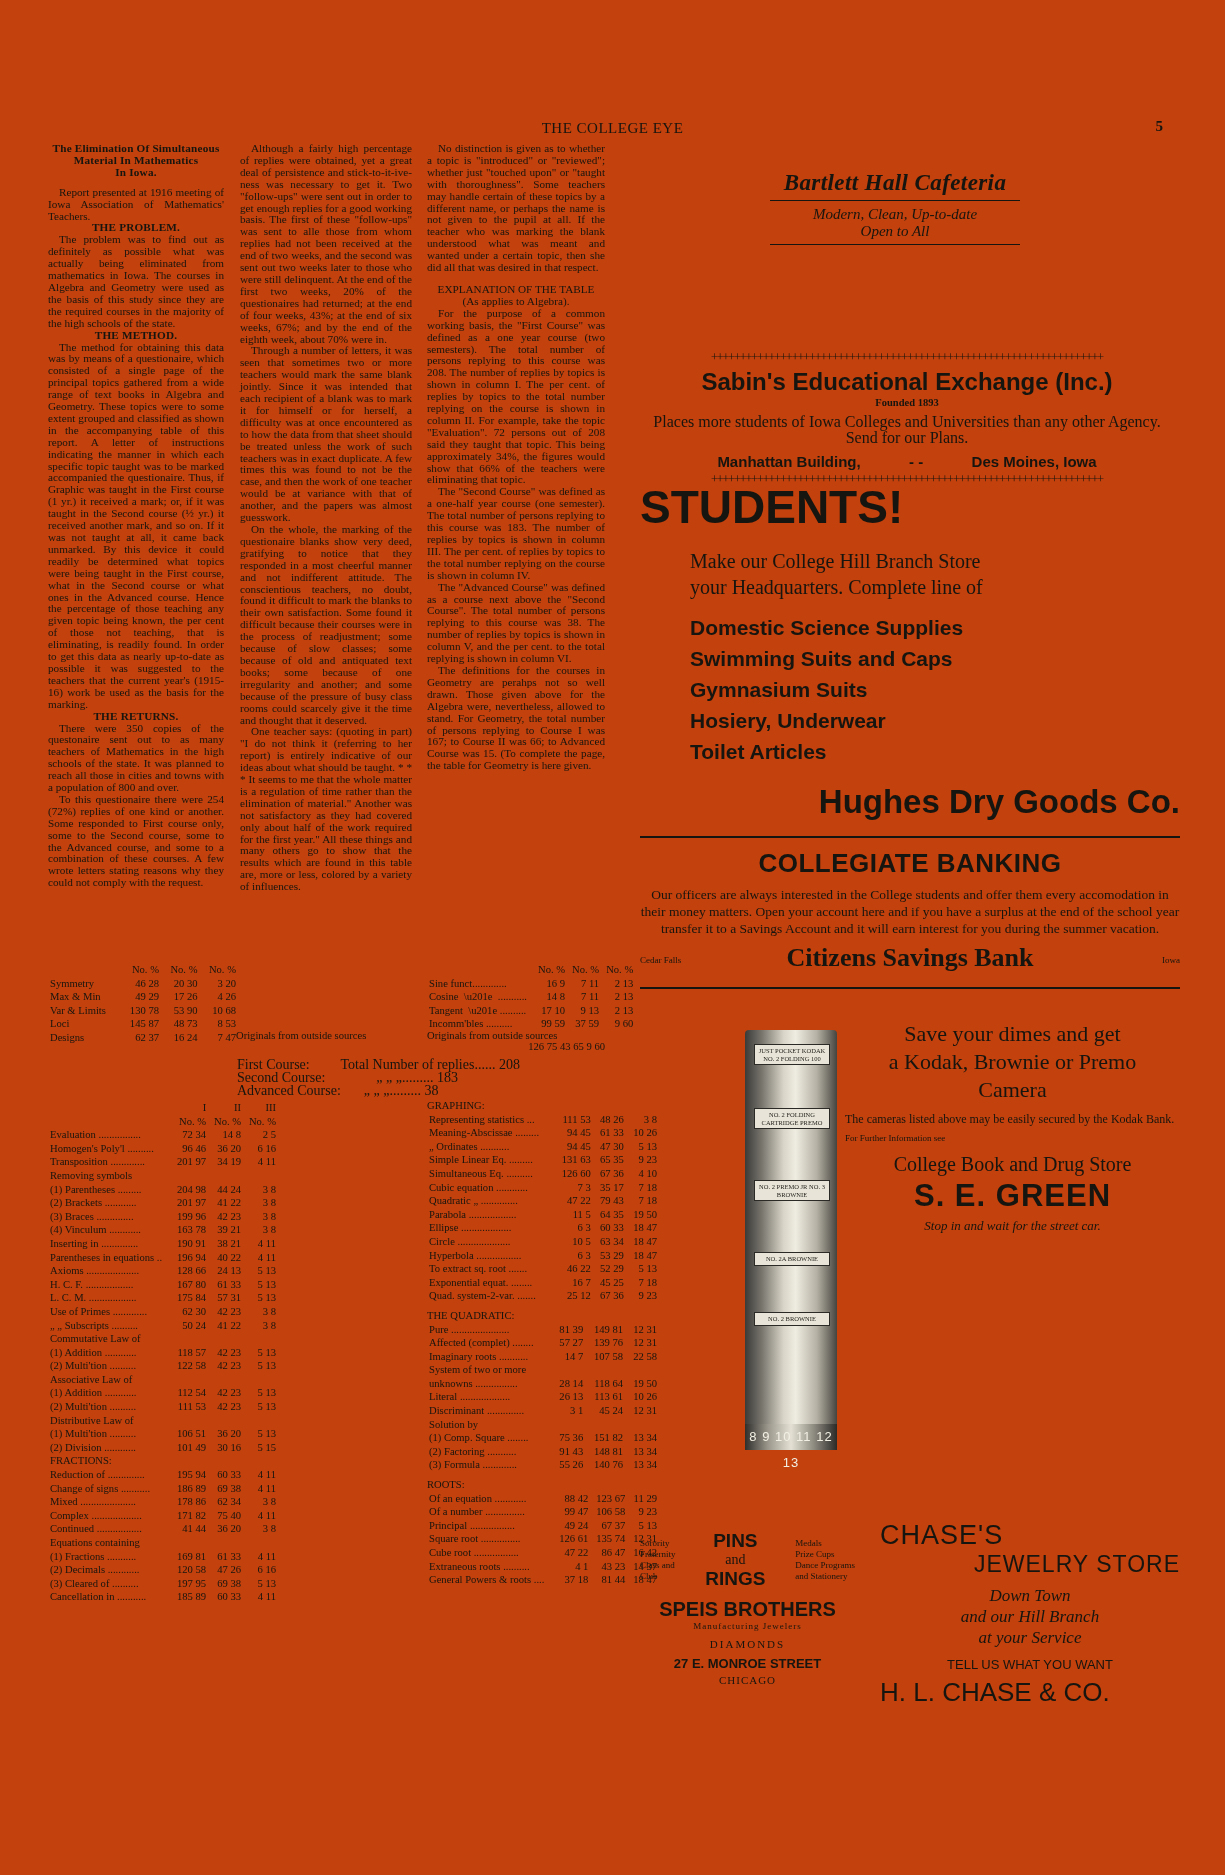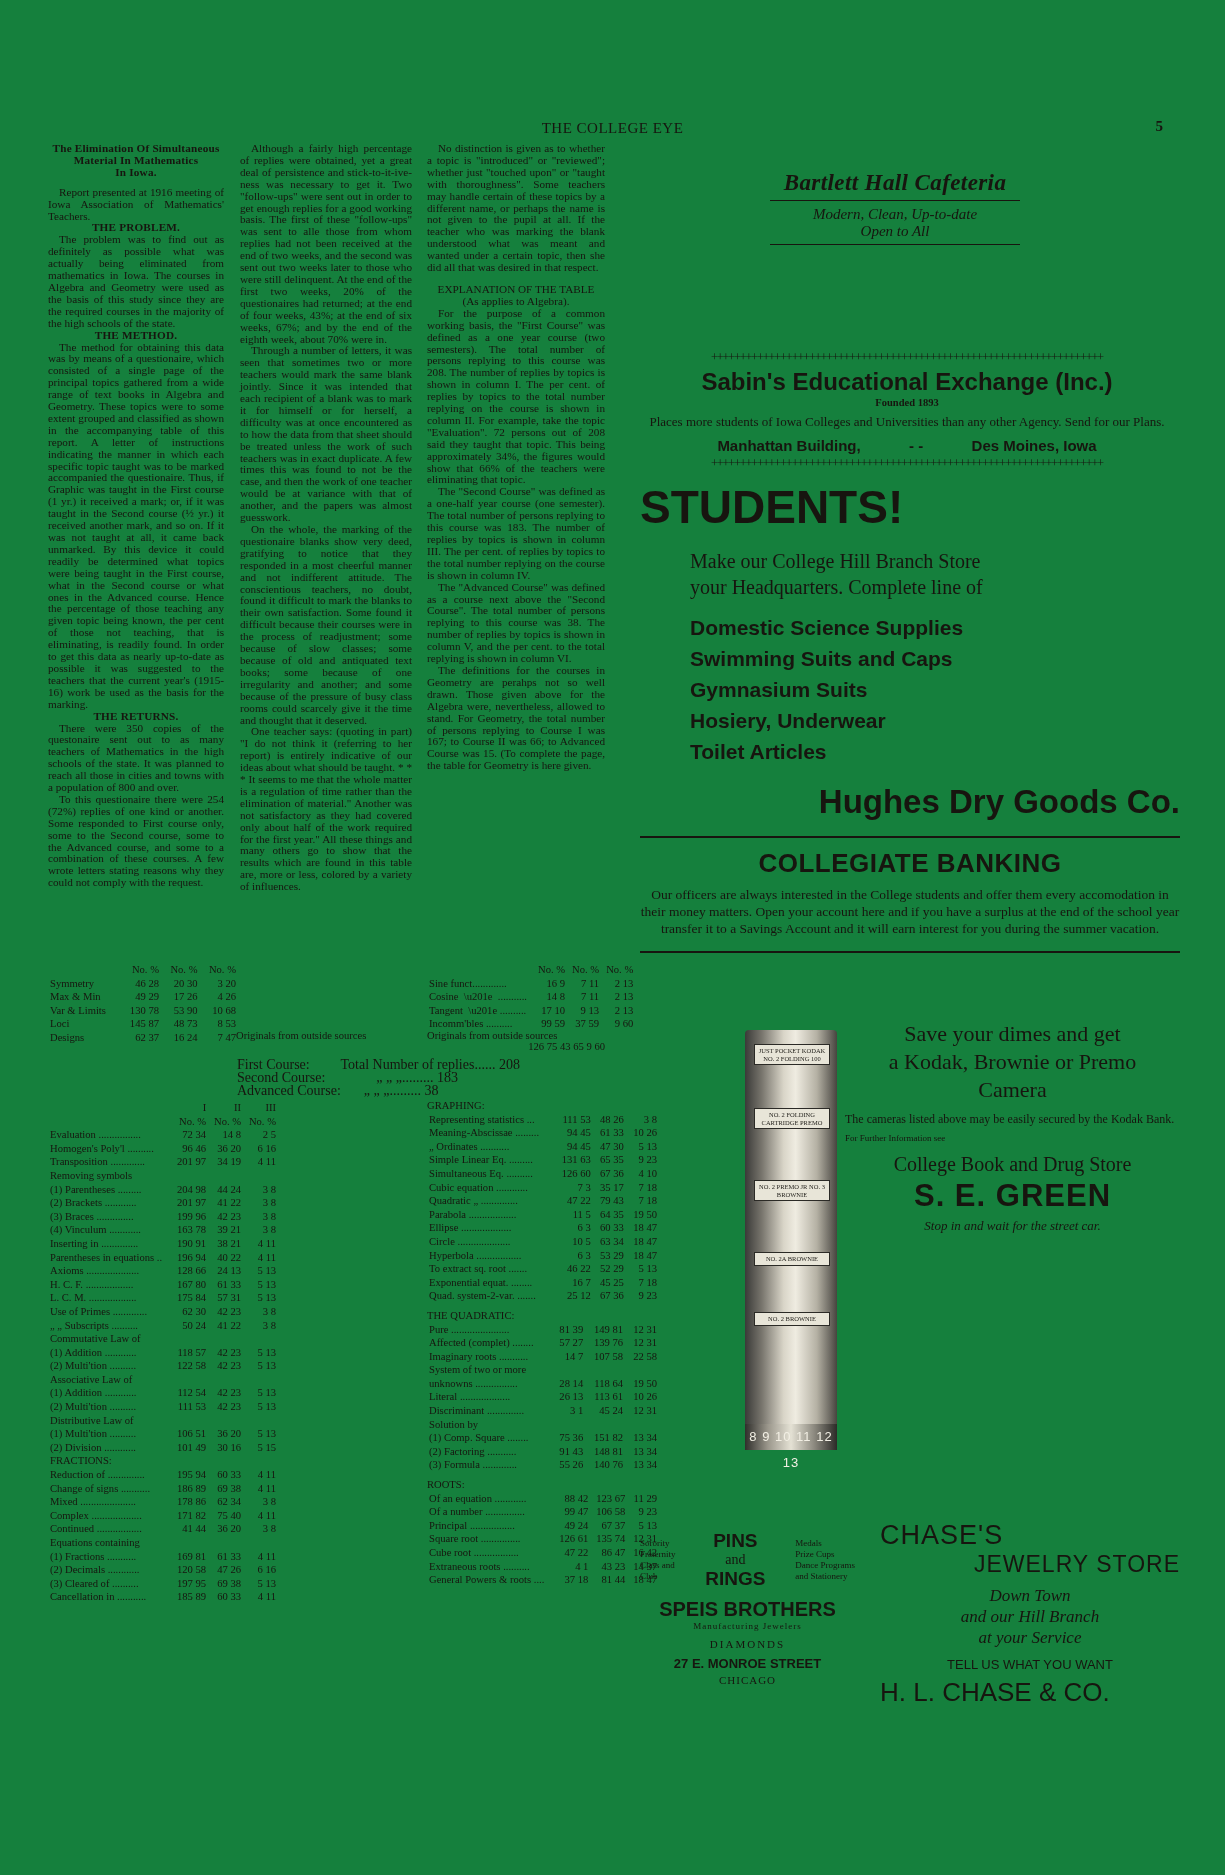--- a/index.html
+++ b/index.html
@@ -1,38 +1,38 @@
 <!DOCTYPE html>
 <html><head>
 <meta charset="utf-8">
 <style>
   html,body{margin:0;padding:0;background:#ffffff;}
   body{width:1225px;height:1875px;position:relative;font-family:"Liberation Serif",serif;color:#17150f;}
-  .page{position:absolute;left:0;top:0;width:1225px;height:1875px;background:#15803d;}
+  .page{position:absolute;left:0;top:0;width:1225px;height:1875px;background:#c2410c;}
   .masthead{position:absolute;left:0;top:120px;width:1225px;text-align:center;font-size:15px;letter-spacing:.5px;}
   .pageno{position:absolute;right:62px;top:118px;font-size:15px;font-weight:bold;}
   .col{position:absolute;font-size:11.2px;line-height:11.9px;text-align:justify;}
   .col p{margin:0 0 0 0;text-indent:11px;}
   .hd{text-align:center;font-weight:bold;text-indent:0 !important;margin:4px 0 3px 0;letter-spacing:.2px;}
   .hd2{text-align:center;text-indent:0 !important;margin:5px 0 3px 0;}
   .c1{left:48px;top:143px;width:176px;}
   .c2{left:240px;top:143px;width:172px;}
   .c3{left:427px;top:143px;width:178px;}
   .tbl{font-size:10.6px;line-height:11.6px;font-family:"Liberation Serif",serif;}
   .tbl td{padding:0;white-space:nowrap;font-size:10.6px;line-height:11.6px;}
   .num{text-align:right;padding-left:5px !important;}
   .bartlett{position:absolute;left:735px;top:170px;width:320px;text-align:center;}
   .bartlett .t{font-family:"Liberation Serif",serif;font-style:italic;font-weight:bold;font-size:23px;letter-spacing:.4px;}
   .bartlett .r{border-top:1px solid #17150f;width:250px;margin:4px auto 5px auto;}
   .bartlett .s{font-style:italic;font-size:15px;}
   .sabin{position:absolute;left:642px;top:352px;width:530px;text-align:center;}
   .dotrow{font-size:12px;letter-spacing:-1px;color:#17150f;line-height:10px;height:12px;overflow:hidden;}
   .sabin .t{font-family:"Liberation Sans",sans-serif;font-weight:bold;font-size:24px;margin:4px 0 1px 0;}
   .sabin .f{font-size:10.5px;font-weight:bold;margin-bottom:6px;}
-  .sabin .l{font-size:13px;line-height:16px;}
+  .sabin .l{font-size:16px;line-height:16px;}
   .sabin .b{font-family:"Liberation Sans",sans-serif;font-weight:bold;font-size:15px;margin-top:7px;}
   .students{position:absolute;left:640px;top:480px;width:540px;}
   .students .big{font-family:"Liberation Sans",sans-serif;font-weight:bold;font-size:46px;letter-spacing:0px;margin-bottom:14px;}
   .students .ln{font-size:20px;line-height:26px;}
   .students .bld{font-family:"Liberation Sans",sans-serif;font-weight:bold;font-size:21px;line-height:31px;}
   .hughes{font-family:"Liberation Sans",sans-serif;font-weight:bold;font-size:33px;text-align:right;margin-top:16px;}
   .banking{position:absolute;left:640px;top:826px;width:540px;}
   .banking .t{font-family:"Liberation Sans",sans-serif;font-weight:bold;font-size:26px;text-align:center;letter-spacing:.5px;}
   .banking .bd{font-size:13.5px;line-height:17px;text-align:center;margin-top:7px;}
   .banking .cz{font-family:"Liberation Serif",serif;font-weight:bold;font-size:26px;text-align:center;margin-top:5px;}
@@ -675,20 +675,25 @@
     <div class="bld" style="margin-left:50px">Gymnasium Suits</div>
     <div class="bld" style="margin-left:50px">Hosiery, Underwear</div>
     <div class="bld" style="margin-left:50px">Toilet Articles</div>
     <div class="hughes">Hughes Dry Goods Co.</div>
   </div>
 
   <div class="banking">
     <hr class="hr2">
     <div class="t">COLLEGIATE BANKING</div>
     <div class="bd">Our officers are always interested in the College students and offer them every accomodation in their money matters. Open your account here and if you have a surplus at the end of the school year transfer it to a Savings Account and it will earn interest for you during the summer vacation.</div>
+    <div style="position:relative;margin-top:6px;">
+      <span style="position:absolute;left:0;top:12px;font-size:9px">Cedar Falls</span>
+      <span style="position:absolute;right:0;top:12px;font-size:9px">Iowa</span>
+      <div class="cz">Citizens Savings Bank</div>
+    </div>
     <hr class="hr2" style="margin-top:14px">
   </div>
 
   <div class="canbox">
     <div class="can"></div>
     <div class="canlbl" style="top:14px">JUST POCKET KODAK NO. 2 FOLDING 100</div>
     <div class="canlbl" style="top:78px">NO. 2 FOLDING CARTRIDGE PREMO</div>
     <div class="canlbl" style="top:150px">NO. 2 PREMO JR NO. 3 BROWNIE</div>
     <div class="canlbl" style="top:222px">NO. 2A BROWNIE</div>
     <div class="canlbl" style="top:282px">NO. 2 BROWNIE</div>

